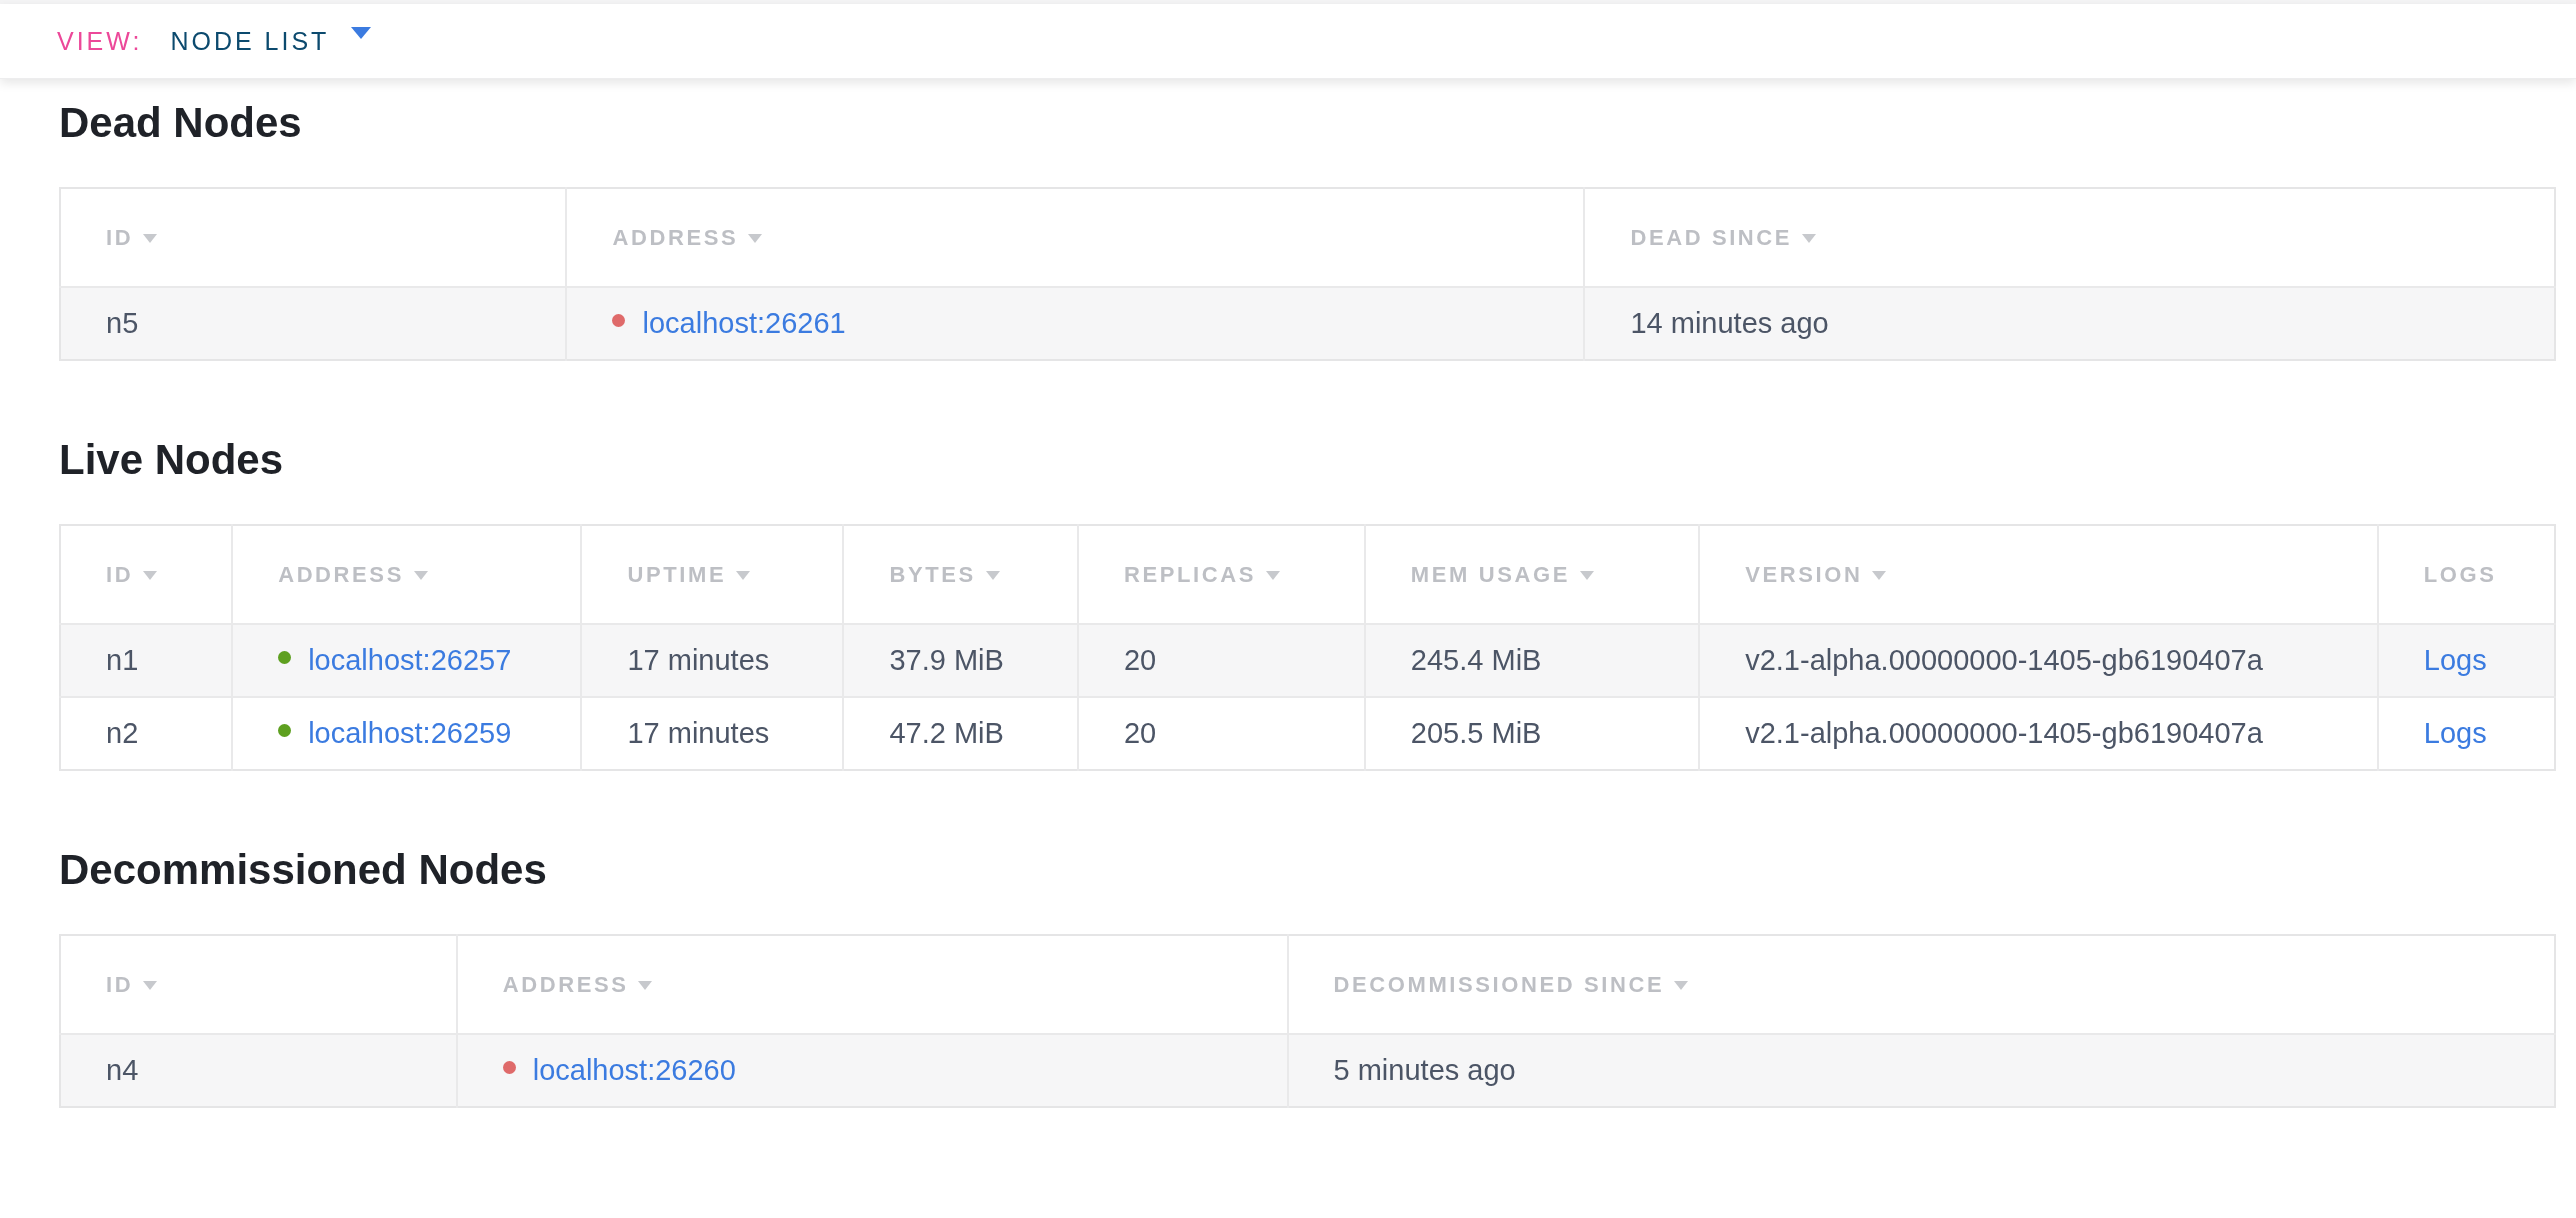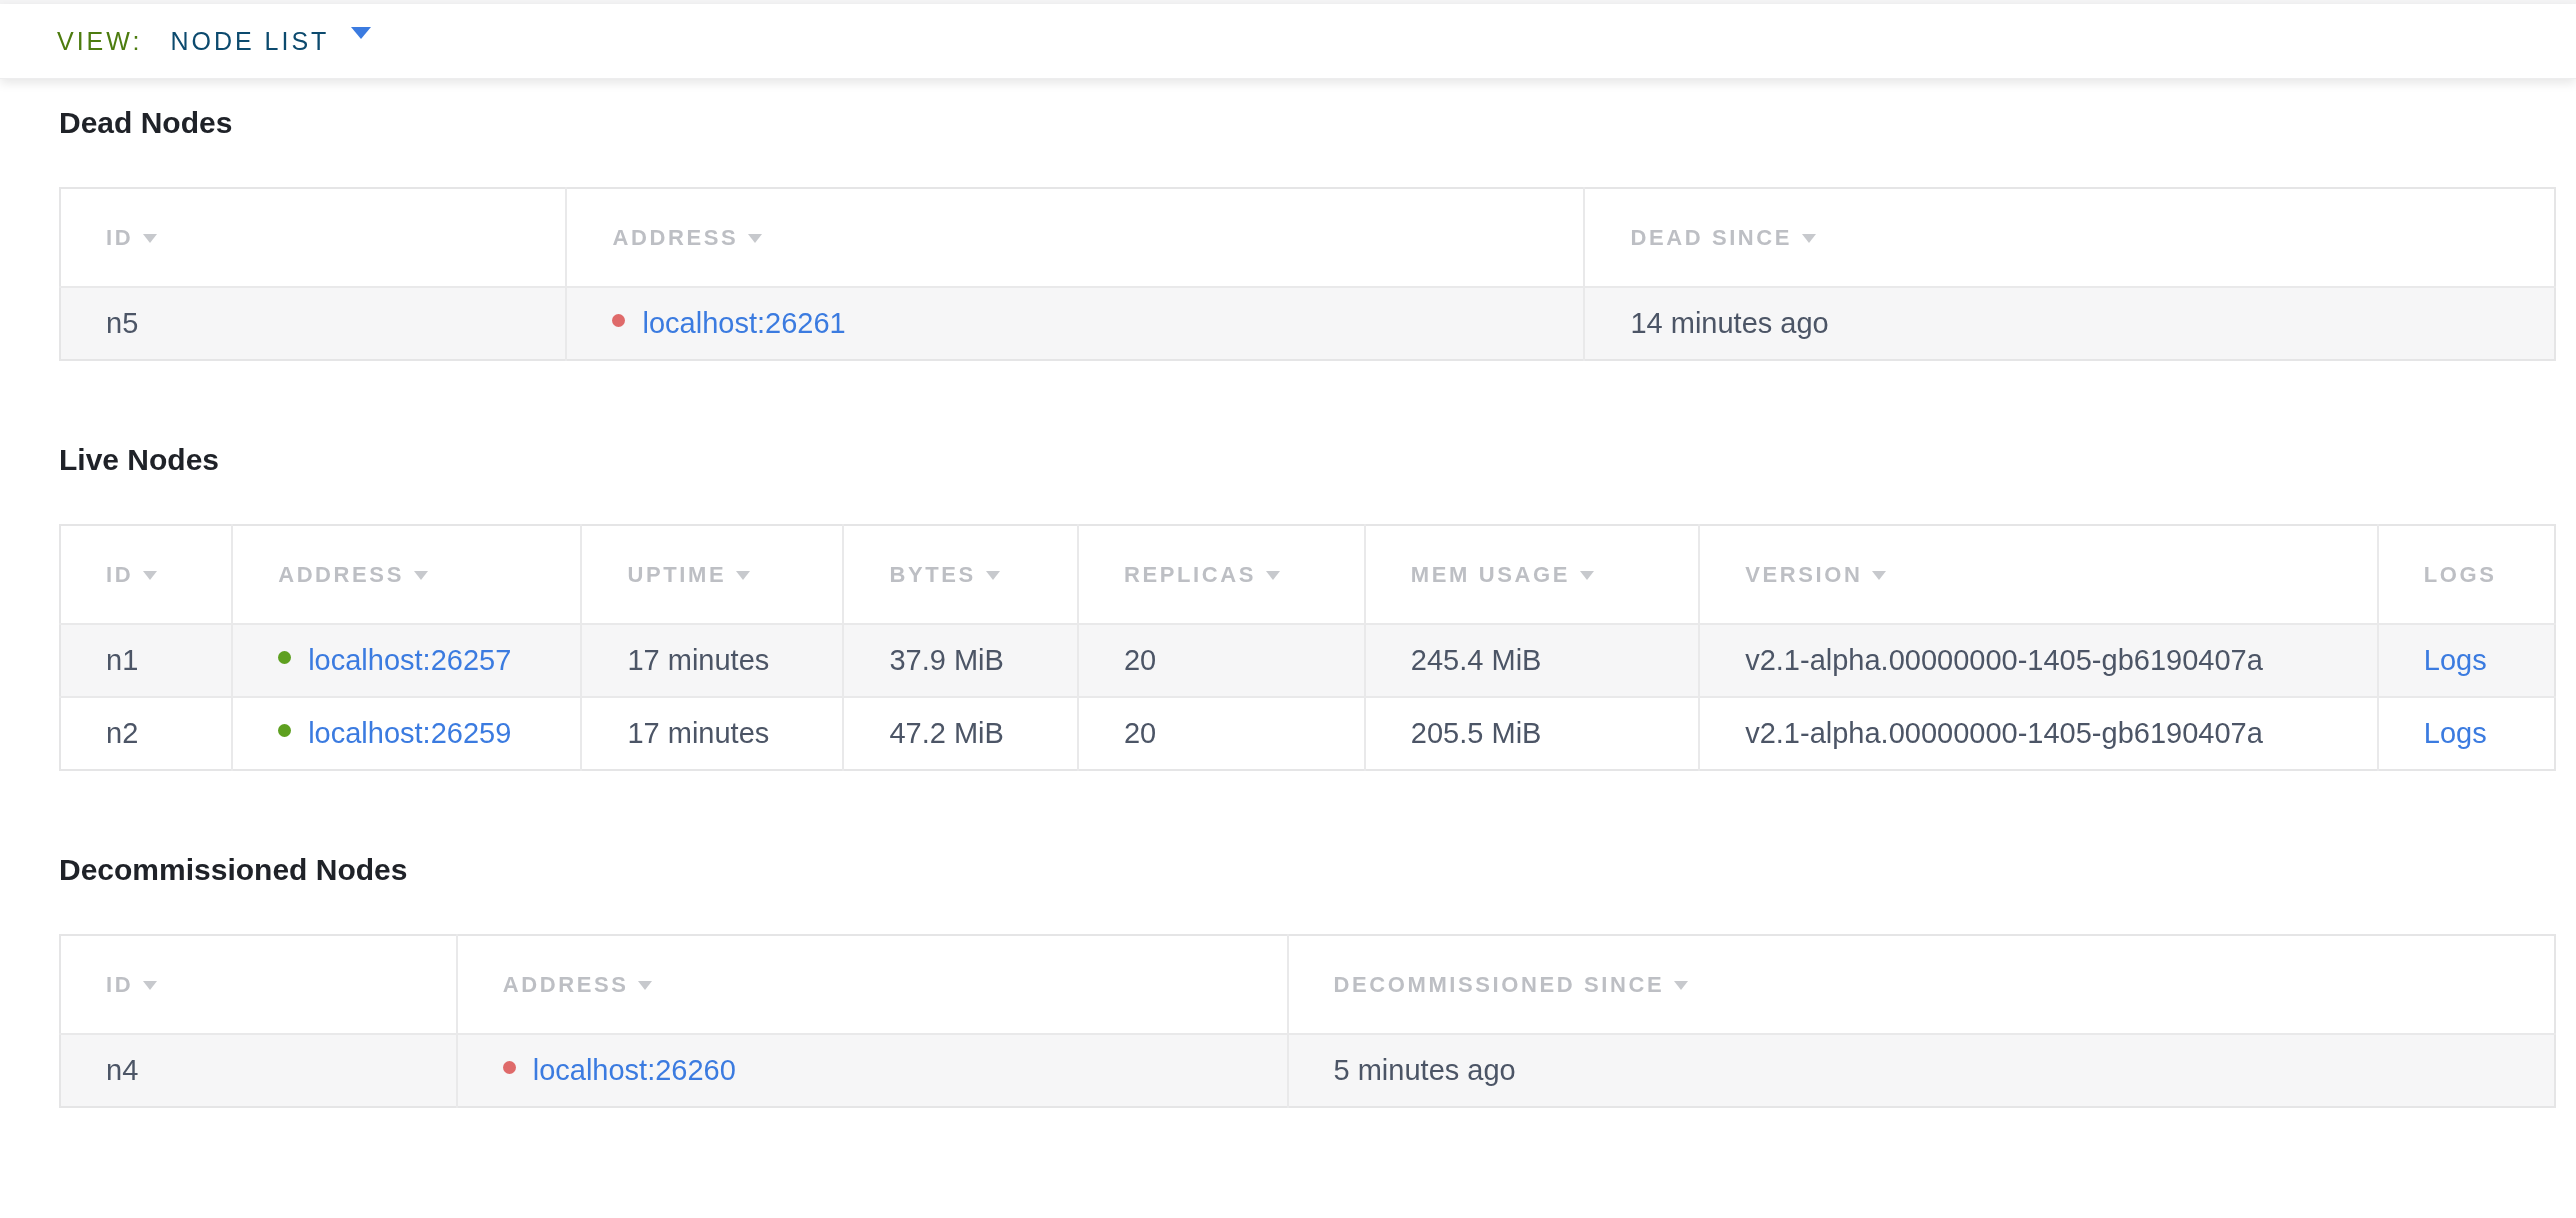--- a/index.html
+++ b/index.html
@@ -16,21 +16,21 @@
     background: #ffffff;
     display: flex;
     align-items: center;
     padding-left: 57px;
     border-bottom: 1px solid #ededee;
     box-shadow: 0 4px 10px rgba(0,0,0,0.10);
     position: relative;
     z-index: 2;
   }
   .view-label {
-    color: #4d7c0f;
+    color: #ec4899;
     font-size: 25px;
     letter-spacing: 3px;
   }
   .view-select {
     background: none;
     border: none;
     display: flex;
     align-items: flex-start;
     margin-left: 28px;
     padding: 0;
@@ -51,21 +51,21 @@
   .content {
     padding: 22px 20px 0 59px;
     background: #ffffff;
     position: relative;
     z-index: 1;
   }
   .section { margin: 0; }
   .section + .section { margin-top: 77px; }
   .section-title {
     margin: 0 0 42px 0;
-    font-size: 30px;
+    font-size: 42px;
     line-height: 44px;
     font-weight: 700;
     color: #1f2228;
   }
   table.node-table {
     width: 100%;
     border-collapse: collapse;
     table-layout: fixed;
     background: #ffffff;
     border: 2px solid #e5e5e6;

